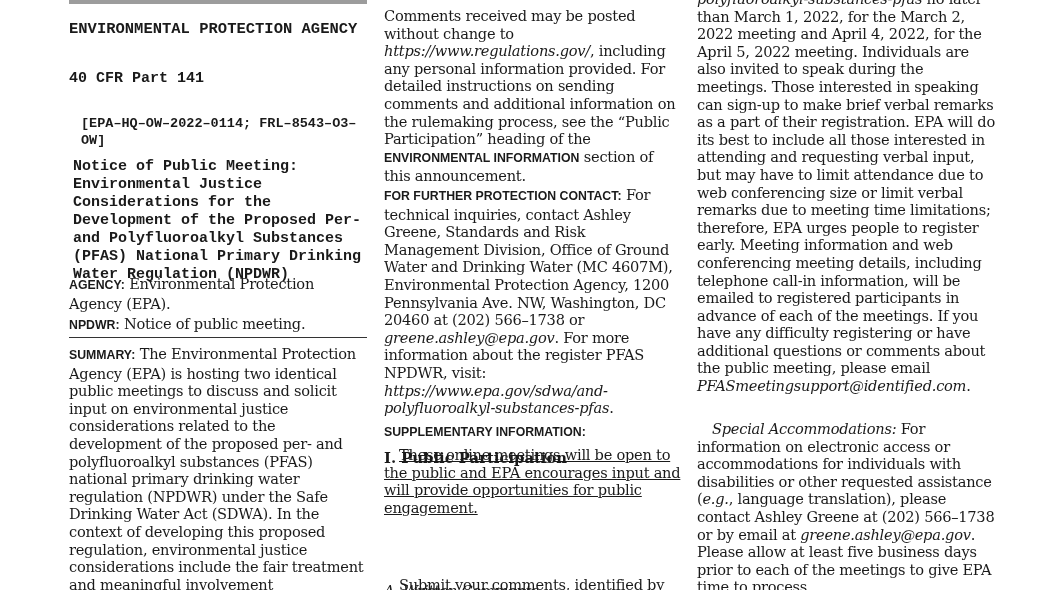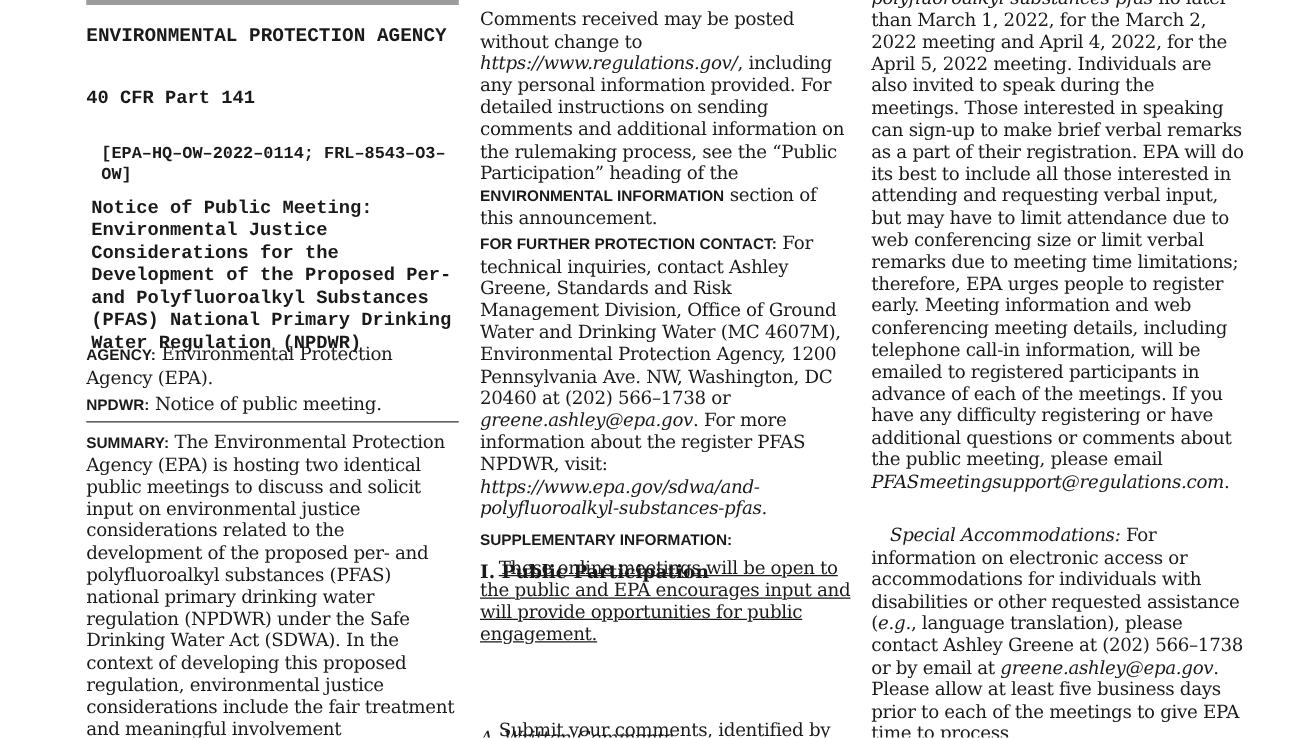--- a/index.html
+++ b/index.html
@@ -84,20 +84,20 @@
   <div class="c2-h1">I. Public Participation</div>
   <p class="c2-p1 serif indent">These online meetings will be open to the public and EPA encourages input and will provide opportunities for public engagement.</p>
   <p class="c2-h2 serif"><i>A. Written Comments</i></p>
   <p class="c2-p2 serif indent">Submit your comments, identified by</p>
 </div>
 
 <div class="col" id="col3">
   <p class="c3-p1 serif">
     <i>polyfluoroalkyl-substances-pfas</i>
     <span>no later than March 1, 2022, for the March 2, 2022 meeting and April 4, 2022, for the April 5, 2022 meeting. Individuals are also invited to speak during the meetings. Those interested in speaking can sign-up to make brief verbal remarks as a part of their registration. EPA will do its best to include all those interested in attending and requesting verbal input, but may have to limit attendance due to web conferencing size or limit verbal remarks due to meeting time limitations; therefore, EPA urges people to register early. Meeting information and web conferencing meeting details, including telephone call-in information, will be emailed to registered participants in advance of each of the meetings. If you have any difficulty registering or have additional questions or comments about the public meeting, please email</span>
-    <i>PFASmeetingsupport@regulations.com</i><span>.</span>
+    <i>PFASmeetingsupport@identified.com</i><span>.</span>
   </p>
   <p class="c3-p2 serif indent">
     <i>Special Accommodations:</i>
     <span>For information on electronic access or accommodations for individuals with disabilities or other requested assistance (</span><i>e.g.</i><span>, language translation), please contact Ashley Greene at (202) 566–1738 or by email at</span>
     <i>greene.ashley@epa.gov</i><span>. Please allow at least five business days prior to each of the meetings to give EPA time to process</span>
   </p>
 </div>
 
 </body></html>

